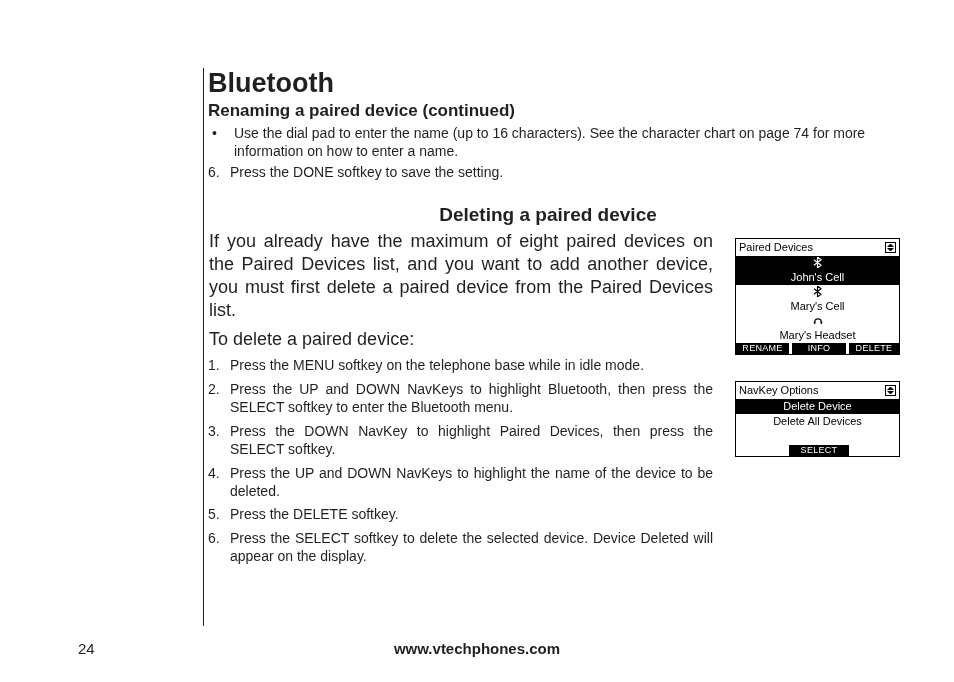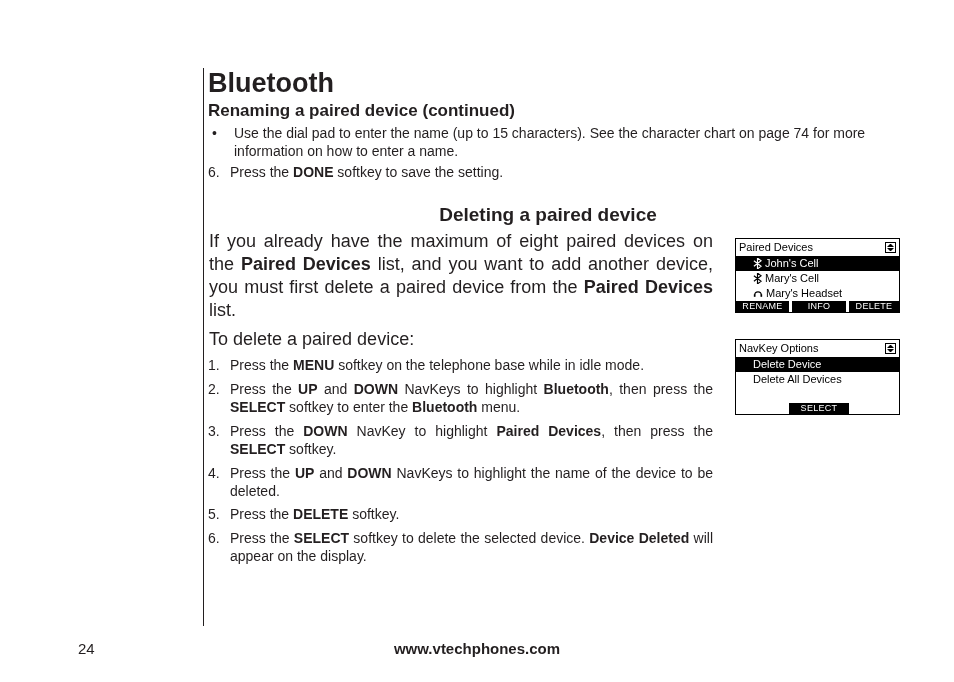--- a/index.html
+++ b/index.html
@@ -74,21 +74,21 @@
   .num-row .num {
     width: 22px;
     flex: 0 0 22px;
   }
   .para {
     font-size: 18px;
     line-height: 1.28;
     margin: 0 0 6px 1px;
     text-align: justify;
   }
-  .b { font-weight: bold; }
+  .b { font-weight: normal; }
   .justify { text-align: justify; }
   .footer-url {
     position: absolute;
     left: 0;
     width: 954px;
     top: 640px;
     text-align: center;
     font-weight: bold;
     font-size: 15px;
   }
@@ -121,20 +121,21 @@
     color: #000;
   }
   .lcd .title-row .t-text { flex: 1; }
   .lcd .row {
     padding: 1px 17px;
     display: flex;
     align-items: center;
     gap: 3px;
     background: #fff;
     color: #000;
+    flex-direction: column;
   }
   .lcd .row.sel {
     background: #000;
     color: #fff;
   }
   .lcd .softkeys {
     display: flex;
     background: #a3a3a3;
     color: #fff;
     font-size: 9px;
@@ -199,21 +200,21 @@
 
   <div class="vertical-rule"></div>
 
   <div class="content">
     <div class="h1">Bluetooth</div>
     <div class="h2">Renaming a paired device (continued)</div>
 
     <div class="wide-col">
       <div class="bullet-row">
         <div class="bub">•</div>
-        <div>Use the dial pad to enter the name (up to 15 characters). See the character chart on page 74 for more information on how to enter a name.</div>
+        <div>Use the dial pad to enter the name (up to 16 characters). See the character chart on page 74 for more information on how to enter a name.</div>
       </div>
       <div class="num-row">
         <div class="num">6.</div>
         <div>
           <span>Press the </span><span class="b">DONE</span><span> softkey to save the setting.</span>
         </div>
       </div>
     </div>
 
     <div class="h2b">Deleting a paired device</div>

